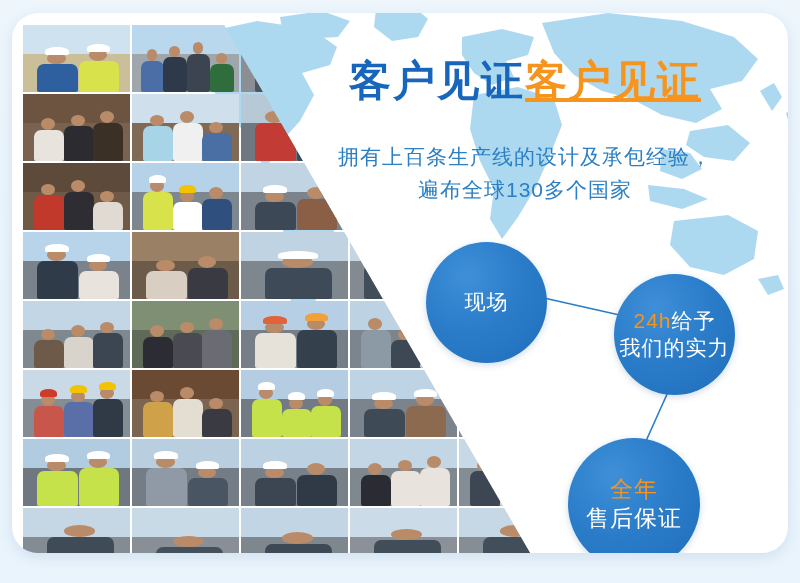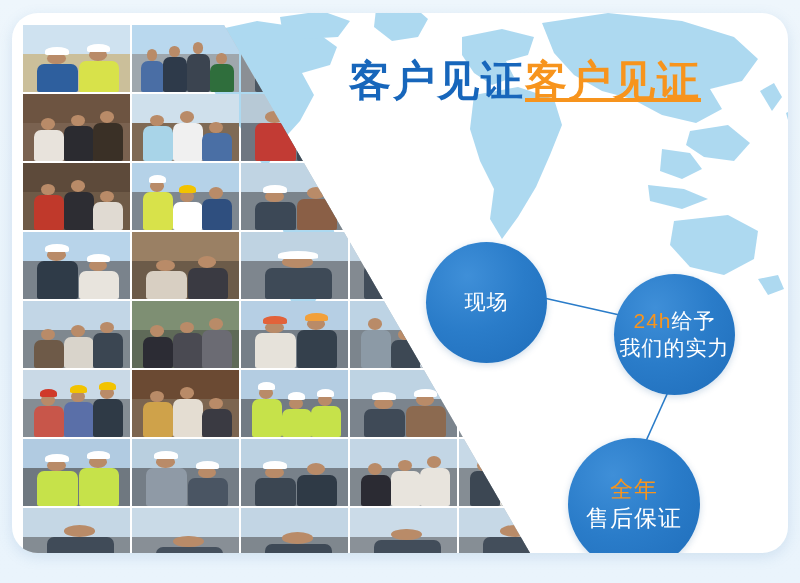--- a/index.html
+++ b/index.html
@@ -504,20 +504,24 @@
             <div class="ppl" style="left: 22%; width: 63%; height: 57%; background: rgb(67, 78, 91);"></div>
             <div class="head" style="left: 38.38%; bottom: 57%; width: 29%; height: 17%; background: rgb(185, 139, 104);"></div>
           </div>
         </div>
     </div>
 
     <div id="headline">
       <span class="blue">客户见证</span><span class="orange">客户见证</span>
     </div>
 
+    <div id="subtitle">
+      <div>拥有上百条生产线的设计及承包经验，</div>
+      <div>遍布全球130多个国家</div>
+    </div>
 
     <svg id="connectors" viewBox="0 0 776 540" aria-hidden="true">
       <line x1="523" y1="283" x2="612" y2="303" stroke="#2a7cc9" stroke-width="1.6"></line>
       <line x1="656" y1="379" x2="634" y2="428" stroke="#2a7cc9" stroke-width="1.6"></line>
     </svg>
 
     <div class="circle" id="circle-1">
       <span class="l1">现场</span>
     </div>
 

